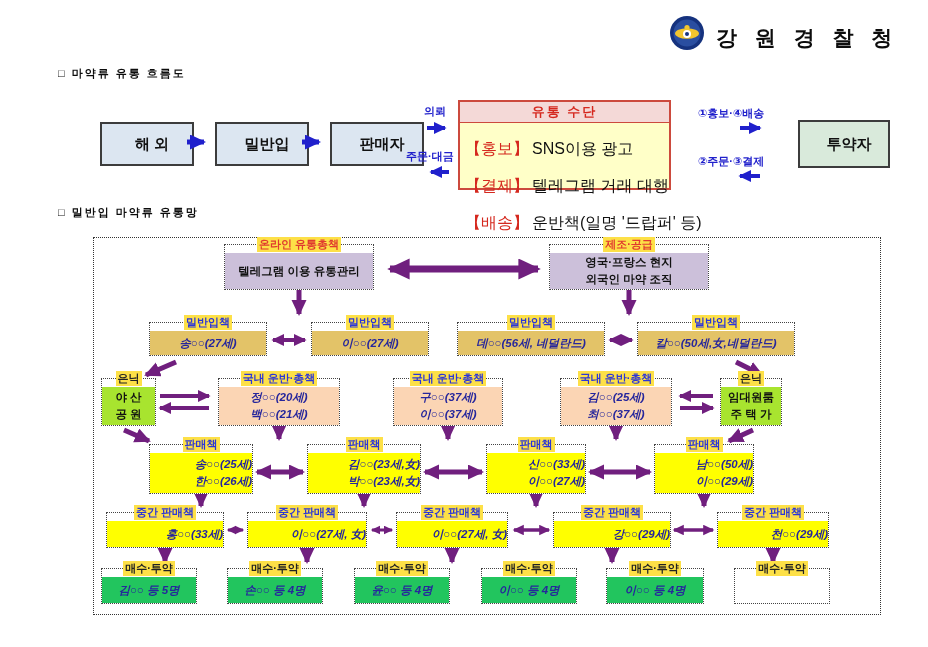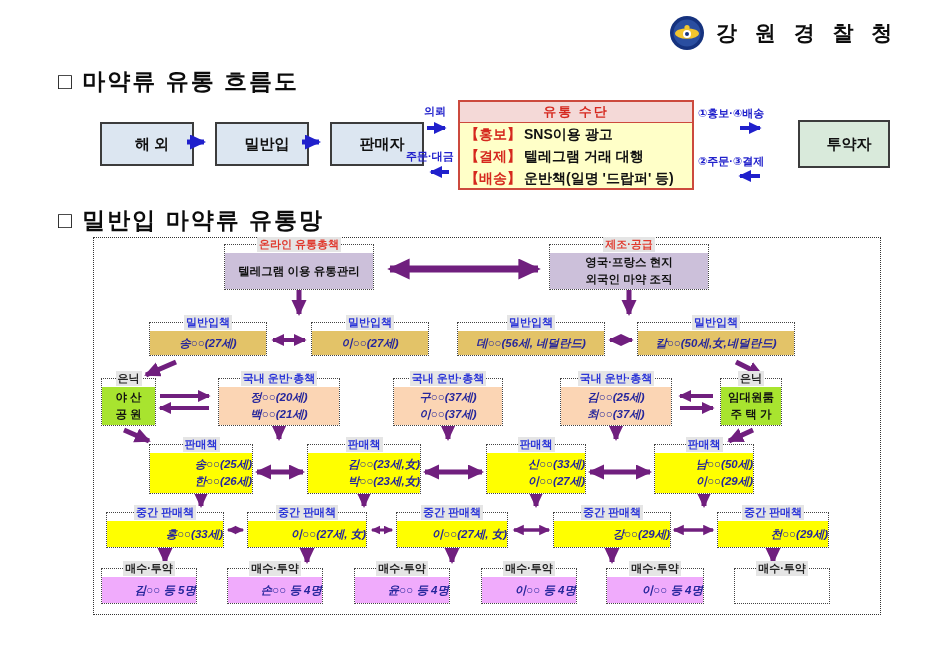--- a/index.html
+++ b/index.html
@@ -1,56 +1,56 @@
 <!DOCTYPE html>
 <html><head>
 <meta charset="utf-8">
 <style>
   html,body{margin:0;padding:0;background:#fff;}
   .page{position:relative;width:928px;height:647px;background:#ffffff;overflow:hidden;
         font-family:"Liberation Sans","DejaVu Sans",sans-serif;}
   svg.overlay{position:absolute;left:0;top:0;pointer-events:none;}
 
   
-  .agency{position:absolute;left:668px;top:14px;display:flex;align-items:center;}
+  .agency{position:absolute;left:668px;top:14px;display:flex;align-items:flex-end;}
   .agency-name{font-size:21px;font-weight:bold;color:#0c0c0c;letter-spacing:6px;margin-left:10px;white-space:nowrap;}
 
   
-  .sec-title{position:absolute;left:58px;font-size:23px;font-weight:bold;color:#0c0c0c;letter-spacing:2px;white-space:nowrap;}
+  .sec-title{position:absolute;left:58px;font-size:11px;font-weight:bold;color:#0c0c0c;letter-spacing:2px;white-space:nowrap;}
 
   
   .flowbox{position:absolute;width:80px;height:40px;border:2px solid #3c3c3c;background:#dce6f1;
            display:flex;align-items:center;justify-content:center;font-size:15px;font-weight:bold;color:#111;white-space:nowrap;padding-left:10px;}
   .flowbox.green{background:#d9eadb;}
   .lbl{position:absolute;color:#2020cc;font-weight:bold;font-size:11px;white-space:nowrap;}
 
-  .channel{position:absolute;left:458px;top:100px;width:236px;height:90px;border:2px solid #cc4a3d;
+  .channel{position:absolute;left:458px;top:100px;width:213px;height:90px;border:2px solid #cc4a3d;
            background:#ffffc8;box-sizing:border-box;}
   .channel-title{height:20px;background:#f4d9d7;border-bottom:1px solid #cc4a3d;color:#d5281e;
                  font-size:13px;font-weight:bold;text-align:center;line-height:20px;letter-spacing:2px;}
-  .channel-row{font-size:14px;font-weight:bold;color:#111;line-height:22px;padding-left:5px;white-space:nowrap;}
+  .channel-row{font-size:16px;font-weight:normal;color:#111;line-height:22px;padding-left:5px;white-space:nowrap;margin-top:15px;}
   .channel-row .tag{color:#d5281e;margin-right:3px;}
 
   
   .net{position:absolute;left:93px;top:237px;width:786px;height:376px;border:1px dotted #333;background:#fff;}
   .unit{position:absolute;border:1px dotted #444;background:#fff;text-align:center;
         display:flex;flex-direction:column;box-sizing:border-box;}
-  .tab{align-self:center;margin-top:-8px;background:#e5e5e5;padding:0 2px;font-size:11px;font-weight:bold;
+  .tab{align-self:center;margin-top:-8px;background:#fde047;padding:0 2px;font-size:11px;font-weight:bold;
        line-height:15px;white-space:nowrap;z-index:2;}
   .tred{color:#e03a2f;} .tblue{color:#2b35d8;} .tdark{color:#222;}
   .ubody{flex:1;margin-top:1px;display:flex;flex-direction:column;justify-content:center;
          font-size:11.5px;font-weight:bold;line-height:17px;white-space:nowrap;}
   .ubody.one{line-height:19px;}
   .navy .ubody{color:#26269c;font-style:italic;} .dark .ubody{color:#111;}
   .bg-purple .ubody{background:#ccc0da;}
   .bg-gold   .ubody{background:#e3c368;}
   .bg-green  .ubody{background:#a8e42f;}
   .bg-peach  .ubody{background:#fbd5b4;}
   .bg-yellow .ubody{background:#ffff00;align-items:flex-end;}
-  .bg-cream  .ubody{background:#f0abfc;align-items:flex-end;}
+  .bg-cream  .ubody{background:#22c55e;}
 </style>
 </head>
 <body>
 
 <div class="page">
 
   <div class="agency">
     <svg width="38" height="38" viewBox="0 0 38 38">
       <circle cx="19" cy="19" r="17" fill="#15327e"></circle>
       <circle cx="19" cy="19" r="13.5" fill="#2a4ea0"></circle>

